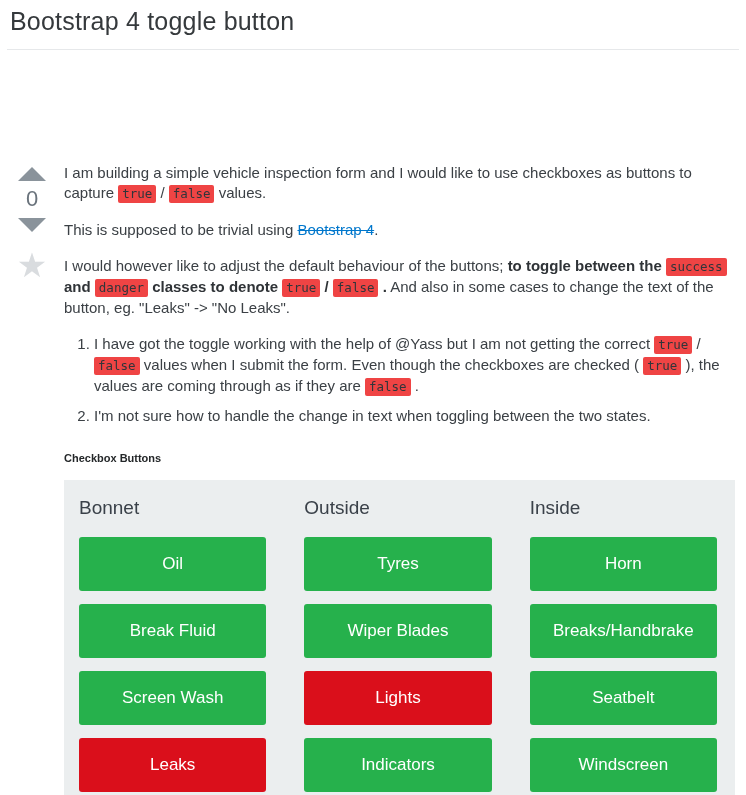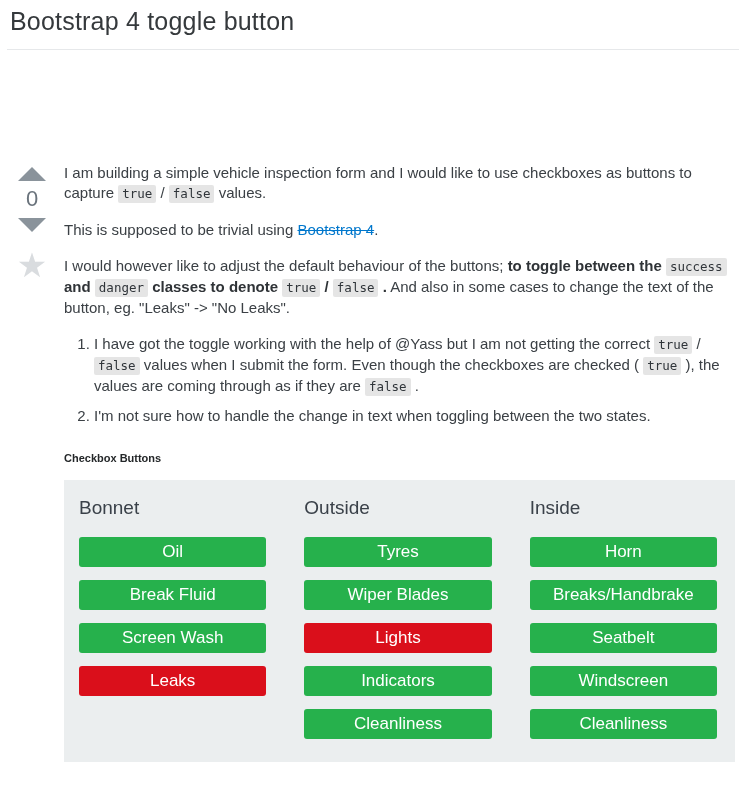--- a/index.html
+++ b/index.html
@@ -71,21 +71,21 @@
     flex: 1;
     font-size: 15px;
     line-height: 20px;
     color: #3b4045;
   }
   .content-col p { margin-bottom: 16px; }
   .content-col strong { font-weight: bold; color: #2f3337; }
   code.inline-code {
     font-family: "DejaVu Sans Mono", "Liberation Mono", monospace;
     font-size: 12.5px;
-    background: #e5e5e5;
+    background: #ef4444;
     color: #30353a;
     padding: 1px 4px 2px;
     border-radius: 2px;
     white-space: nowrap;
   }
   a.strike-link {
     color: var(--link);
     text-decoration: line-through;
     cursor: pointer;
   }
@@ -111,21 +111,21 @@
   .panel-col { flex: 1; }
   .col-header {
     font-size: 19px;
     font-weight: normal;
     color: #3a4149;
     margin: 3px 0 19px;
   }
   .toggle-btn {
     display: block;
     width: 100%;
-    height: 30px;
+    height: 54px;
     margin-bottom: 13px;
     border: none;
     border-radius: 3px;
     color: #ffffff;
     font-family: "Liberation Sans", sans-serif;
     font-size: 17px;
     cursor: pointer;
   }
   .toggle-btn.success { background: var(--success); }
   .toggle-btn.danger  { background: var(--danger); }

